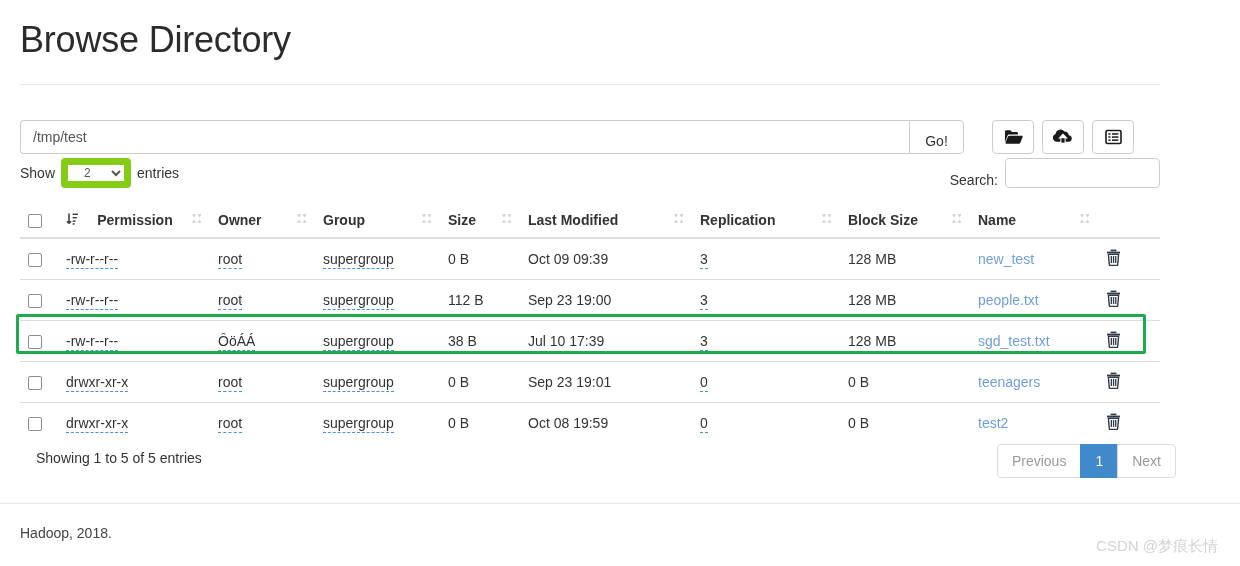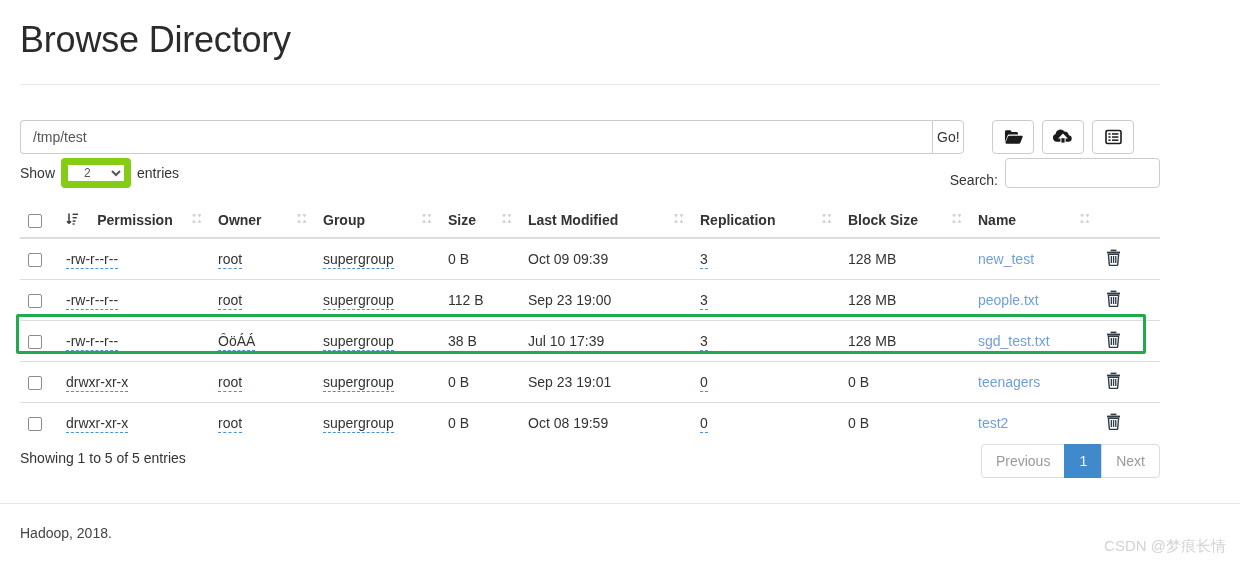--- a/index.html
+++ b/index.html
@@ -65,31 +65,31 @@
     border-right: none;
     border-radius: 4px 0 0 4px;
     padding: 6px 12px;
     font-family: "Liberation Sans", sans-serif;
     font-size: 14px;
     color: #555555;
     background: #ffffff;
     outline: none;
   }
   .go-btn {
-    width: 32px;
+    width: 55px;
     height: 34px;
     box-sizing: border-box;
     border: 1px solid #cccccc;
     border-radius: 0 4px 4px 0;
     background: #ffffff;
     font-family: "Liberation Sans", sans-serif;
     font-size: 14px;
     color: #333333;
     cursor: pointer;
-    padding: 4px;
+    padding: 12px;
   }
   .icon-btn-group {
     position: absolute;
     left: 972px;
     top: 0;
     display: flex;
     gap: 8px;
   }
   .icon-btn {
     width: 42px;
@@ -253,21 +253,21 @@
     width: 1130px;
     height: 40px;
     border: 3px solid #1faa4e;
     border-radius: 2px;
     box-sizing: border-box;
     pointer-events: none;
   }
   
   .table-foot {
     position: absolute;
-    left: 20px;
+    left: 36px;
     top: 444px;
     width: 1140px;
     height: 34px;
   }
   .info-text {
     position: absolute;
     left: 0;
     top: 6px;
     font-size: 14px;
     color: #333333;
@@ -313,21 +313,21 @@
   }
   .footer-text {
     position: absolute;
     left: 20px;
     top: 525px;
     font-size: 14px;
     color: #444444;
   }
   .watermark {
     position: absolute;
-    right: 14px;
+    right: 22px;
     top: 537px;
     font-size: 15px;
     color: #d3d3d3;
     white-space: nowrap;
   }
 </style>
 </head>
 <body>
 
 <div class="page">

